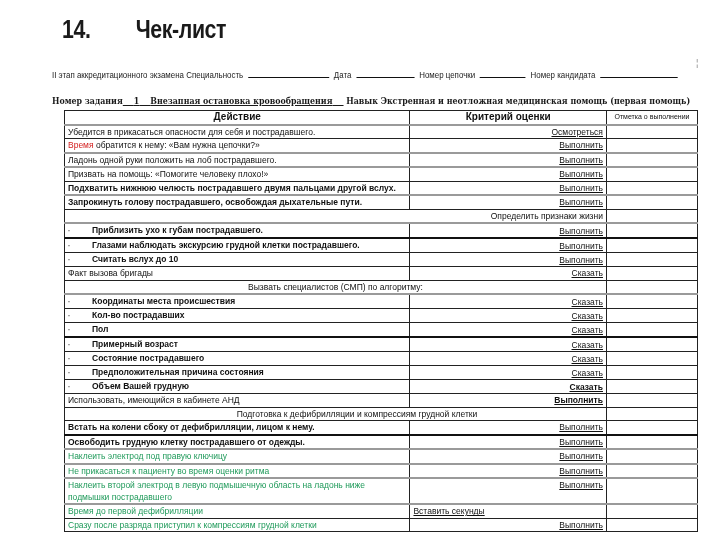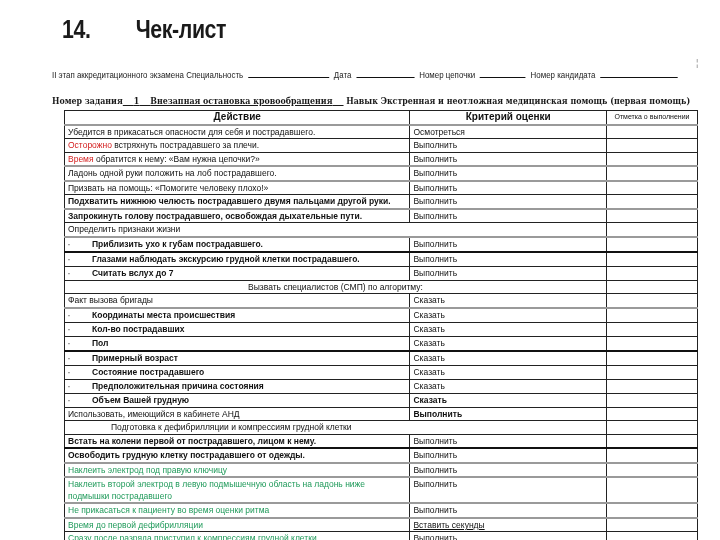--- a/index.html
+++ b/index.html
@@ -9,22 +9,22 @@
   .meta-line { position:absolute; left:52px; top:69px; font-size:9px; white-space:nowrap; transform:scaleX(0.88); transform-origin:left; color:#222; }
   .meta-line .blank { display:inline-block; border-bottom:1px solid #111; vertical-align:baseline; height:8px; margin:0 3px; }
   .task-line { position:absolute; left:52px; top:95px; font-size:9.5px; font-weight:bold; white-space:nowrap; font-family:"DejaVu Serif", serif; transform:scaleX(0.83); transform-origin:left; color:#1a1a1a; }
   .task-line .u { text-decoration:underline; }
   .mark { position:absolute; left:696px; top:58px; font-size:9px; color:#888; }
   table.cl { position:absolute; left:64px; top:110px; border-collapse:collapse; width:634px; table-layout:fixed; }
   table.cl td, table.cl th { border:1px solid #222; padding:0 3px; font-size:8.5px; height:12.5px; line-height:12px; white-space:nowrap; overflow:hidden; }
   table.cl th { font-weight:bold; font-size:10px; text-align:center; }
   table.cl th.c3 { font-size:7px; line-height:8px; font-weight:normal; }
   .c1 { width:334px; } .c2 { width:190px; } .c3 { width:88px; }
-  td.crit { text-align:left; }
-  td.sec { text-align:left; font-size:7.5px; }
+  td.crit { text-align:right;text-decoration:underline; }
+  td.sec { text-align:right; font-size:7.5px; }
   .bullet { display:inline-block; width:24px; color:#555; font-size:7px; }
   .bold { font-weight:bold; }
   .big { font-size:9.5px; }
   .red { color:#d42020; }
   .green { color:#1f9a5a; }
   tr.thick td { border-top:2px solid #111; }
   tr.grey td { border-top:2px solid #9a9a9a; }
   td.tall { height:24px; vertical-align:top; }
   td.left { text-align:left;text-decoration:underline; }
 </style>
@@ -64,41 +64,36 @@
     <th>Действие</th>
     <th>Критерий оценки</th>
     <th class="c3">Отметка о выполнении</th>
   </tr>
   <tr class="grey">
     <td>Убедится в прикасаться опасности для себя и пострадавшего.</td>
     <td class="crit">Осмотреться</td>
     <td></td>
   </tr>
   <tr>
-    <td><span class="red">Осторожно</span><span> встряхнуть пострадавшего за плечи.</span></td>
-    <td class="crit">Выполнить</td>
-    <td></td>
-  </tr>
-  <tr>
     <td><span class="red">Время</span><span> обратится к нему: «Вам нужна цепочки?»</span></td>
     <td class="crit">Выполнить</td>
     <td></td>
   </tr>
   <tr class="grey">
     <td>Ладонь одной руки положить на лоб пострадавшего.</td>
     <td class="crit">Выполнить</td>
     <td></td>
   </tr>
   <tr class="grey">
     <td>Призвать на помощь: «Помогите человеку плохо!»</td>
     <td class="crit">Выполнить</td>
     <td></td>
   </tr>
   <tr>
-    <td class="bold">Подхватить нижнюю челюсть пострадавшего двумя пальцами другой руки.</td>
+    <td class="bold">Подхватить нижнюю челюсть пострадавшего двумя пальцами другой вслух.</td>
     <td class="crit">Выполнить</td>
     <td></td>
   </tr>
   <tr class="grey">
     <td class="bold">Запрокинуть голову пострадавшего, освобождая дыхательные пути.</td>
     <td class="crit">Выполнить</td>
     <td></td>
   </tr>
   <tr>
     <td class="sec" colspan="2">Определить признаки жизни</td>
@@ -108,31 +103,31 @@
     <td class="bold big"><span class="bullet">·</span><span>Приблизить ухо к губам пострадавшего.</span></td>
     <td class="crit">Выполнить</td>
     <td></td>
   </tr>
   <tr class="thick">
     <td class="bold big"><span class="bullet">·</span><span>Глазами наблюдать экскурсию грудной клетки пострадавшего.</span></td>
     <td class="crit">Выполнить</td>
     <td></td>
   </tr>
   <tr>
-    <td class="bold big"><span class="bullet">·</span><span>Считать вслух до 7</span></td>
-    <td class="crit">Выполнить</td>
+    <td class="bold big"><span class="bullet">·</span><span>Считать вслух до 10</span></td>
+    <td class="crit">Выполнить</td>
+    <td></td>
+  </tr>
+  <tr>
+    <td>Факт вызова бригады</td>
+    <td class="crit">Сказать</td>
     <td></td>
   </tr>
   <tr>
     <td class="sec" colspan="2" style="text-align:center">Вызвать специалистов (СМП) по алгоритму:</td>
-    <td></td>
-  </tr>
-  <tr>
-    <td>Факт вызова бригады</td>
-    <td class="crit">Сказать</td>
     <td></td>
   </tr>
   <tr class="grey">
     <td class="bold big"><span class="bullet">·</span><span>Координаты места происшествия</span></td>
     <td class="crit">Сказать</td>
     <td></td>
   </tr>
   <tr>
     <td class="bold big"><span class="bullet">·</span><span>Кол-во пострадавших</span></td>
     <td class="crit">Сказать</td>
@@ -162,49 +157,49 @@
     <td class="bold big"><span class="bullet">·</span><span>Объем Вашей грудную</span></td>
     <td class="crit bold">Сказать</td>
     <td></td>
   </tr>
   <tr>
     <td>Использовать, имеющийся в кабинете АНД</td>
     <td class="crit bold">Выполнить</td>
     <td></td>
   </tr>
   <tr>
-    <td class="sec" colspan="2" style="text-align:left;padding-left:46px">Подготовка к дефибрилляции и компрессиям грудной клетки</td>
-    <td></td>
-  </tr>
-  <tr>
-    <td class="bold big">Встать на колени первой от пострадавшего, лицом к нему.</td>
+    <td class="sec" colspan="2" style="text-align:center;padding-left:46px">Подготовка к дефибрилляции и компрессиям грудной клетки</td>
+    <td></td>
+  </tr>
+  <tr>
+    <td class="bold big">Встать на колени сбоку от дефибрилляции, лицом к нему.</td>
     <td class="crit">Выполнить</td>
     <td></td>
   </tr>
   <tr class="thick">
     <td class="bold big">Освободить грудную клетку пострадавшего от одежды.</td>
     <td class="crit">Выполнить</td>
     <td></td>
   </tr>
   <tr class="grey">
     <td class="green">Наклеить электрод под правую ключицу</td>
     <td class="crit">Выполнить</td>
     <td></td>
   </tr>
   <tr class="grey">
+    <td class="green">Не прикасаться к пациенту во время оценки ритма</td>
+    <td class="crit">Выполнить</td>
+    <td></td>
+  </tr>
+  <tr class="grey">
     <td class="green tall" style="white-space:normal">Наклеить второй электрод в левую подмышечную область на ладонь ниже подмышки пострадавшего</td>
     <td class="crit" style="vertical-align:top">Выполнить</td>
     <td></td>
   </tr>
   <tr class="grey">
-    <td class="green">Не прикасаться к пациенту во время оценки ритма</td>
-    <td class="crit">Выполнить</td>
-    <td></td>
-  </tr>
-  <tr class="grey">
     <td class="green big">Время до первой дефибрилляции</td>
     <td class="left">Вставить секунды</td>
     <td></td>
   </tr>
   <tr>
     <td class="green">Сразу после разряда приступил к компрессиям грудной клетки</td>
     <td class="crit">Выполнить</td>
     <td></td>
   </tr>
 </tbody>

